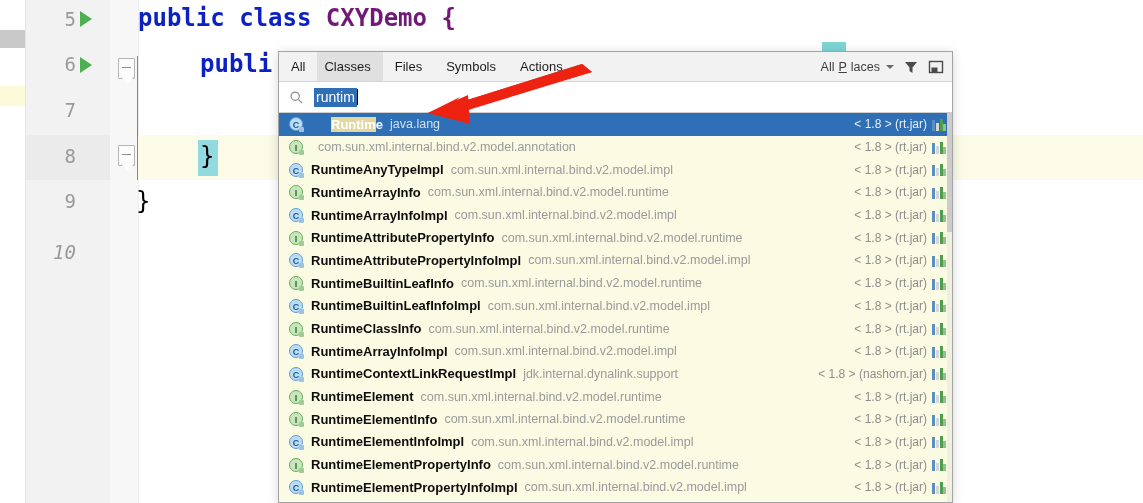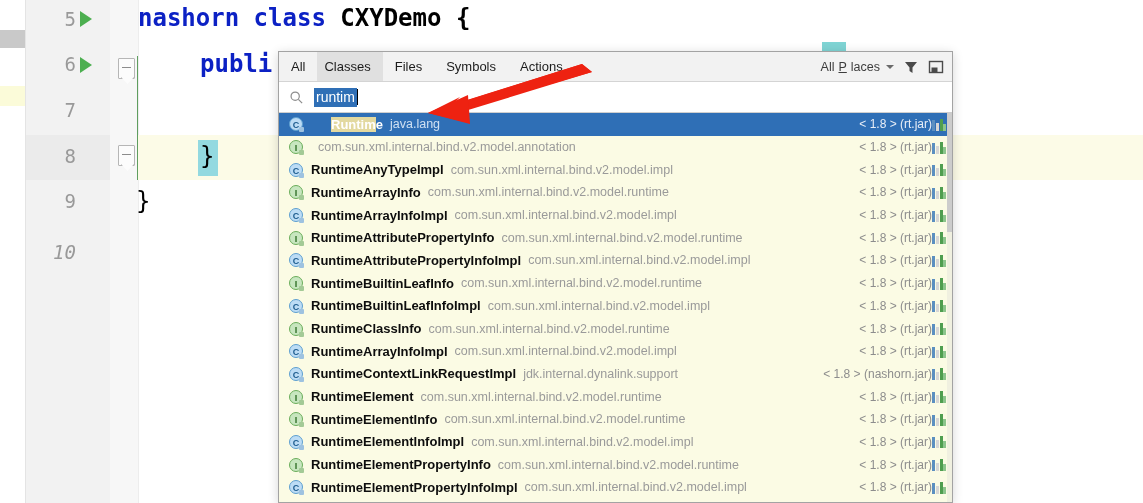--- a/index.html
+++ b/index.html
@@ -81,21 +81,21 @@
   }
   .codeline {
     position: absolute;
     font-family: "DejaVu Sans Mono", monospace;
     font-size: 24px;
     line-height: 28px;
     white-space: pre;
     color: #000000;
   }
   .kw { color: #0c21c4; font-weight: bold; }
-  .cls { color: #000000; font-weight: bold; }
+  .cls { color: #701a75; font-weight: bold; }
   .line-hl {
     position: absolute;
     left: 138px;
     width: 1005px;
     background: #fcfbe7;
   }
   .brace-hl {
     position: absolute;
     background: #93d9e0;
   }
@@ -288,20 +288,21 @@
     margin-left: 7px;
     font-weight: normal;
   }
   .right-meta {
     position: absolute;
     right: 6px;
     top: 0;
     height: 100%;
     display: flex;
     align-items: center;
+    gap: 5px;
   }
   .ver {
     font-size: 12px;
     color: #8d8d8d;
     white-space: nowrap;
   }
   .jar-icon {
     position: relative;
     width: 14px; height: 13px;
     flex: 0 0 14px;
@@ -366,21 +367,21 @@
     <div class="linenum" style="top:190px;">9</div>
     <div class="linenum" style="top:241px;font-style:italic;">10</div>
 
     <div class="runmark" style="top:11px;"></div>
     <div class="runmark" style="top:57px;"></div>
 
     <div class="fold-line" style="top:56px; height:124px;"></div>
     <div class="fold-marker" style="left:118px; top:58px;"></div>
     <div class="fold-marker" style="left:118px; top:145px;"></div>
 
-    <div class="codeline" style="left:138px; top:4px;"><span class="kw">nashorn</span> <span class="kw">class</span> <span class="cls">CXYDemo {</span></div>
+    <div class="codeline" style="left:138px; top:4px;"><span class="kw">public</span> <span class="kw">class</span> <span class="cls">CXYDemo {</span></div>
 
     <div class="codeline" style="left:200px; top:50px;"><span class="kw">publi</span></div>
 
     <div class="brace-hl" style="left:198px; top:140px; width:20px; height:36px;"></div>
     <div class="codeline" style="left:200px; top:142px; z-index:2;">}</div>
 
     <div class="codeline" style="left:136px; top:187px;">}</div>
   </div>
 
   <div class="teal-mark"></div>

